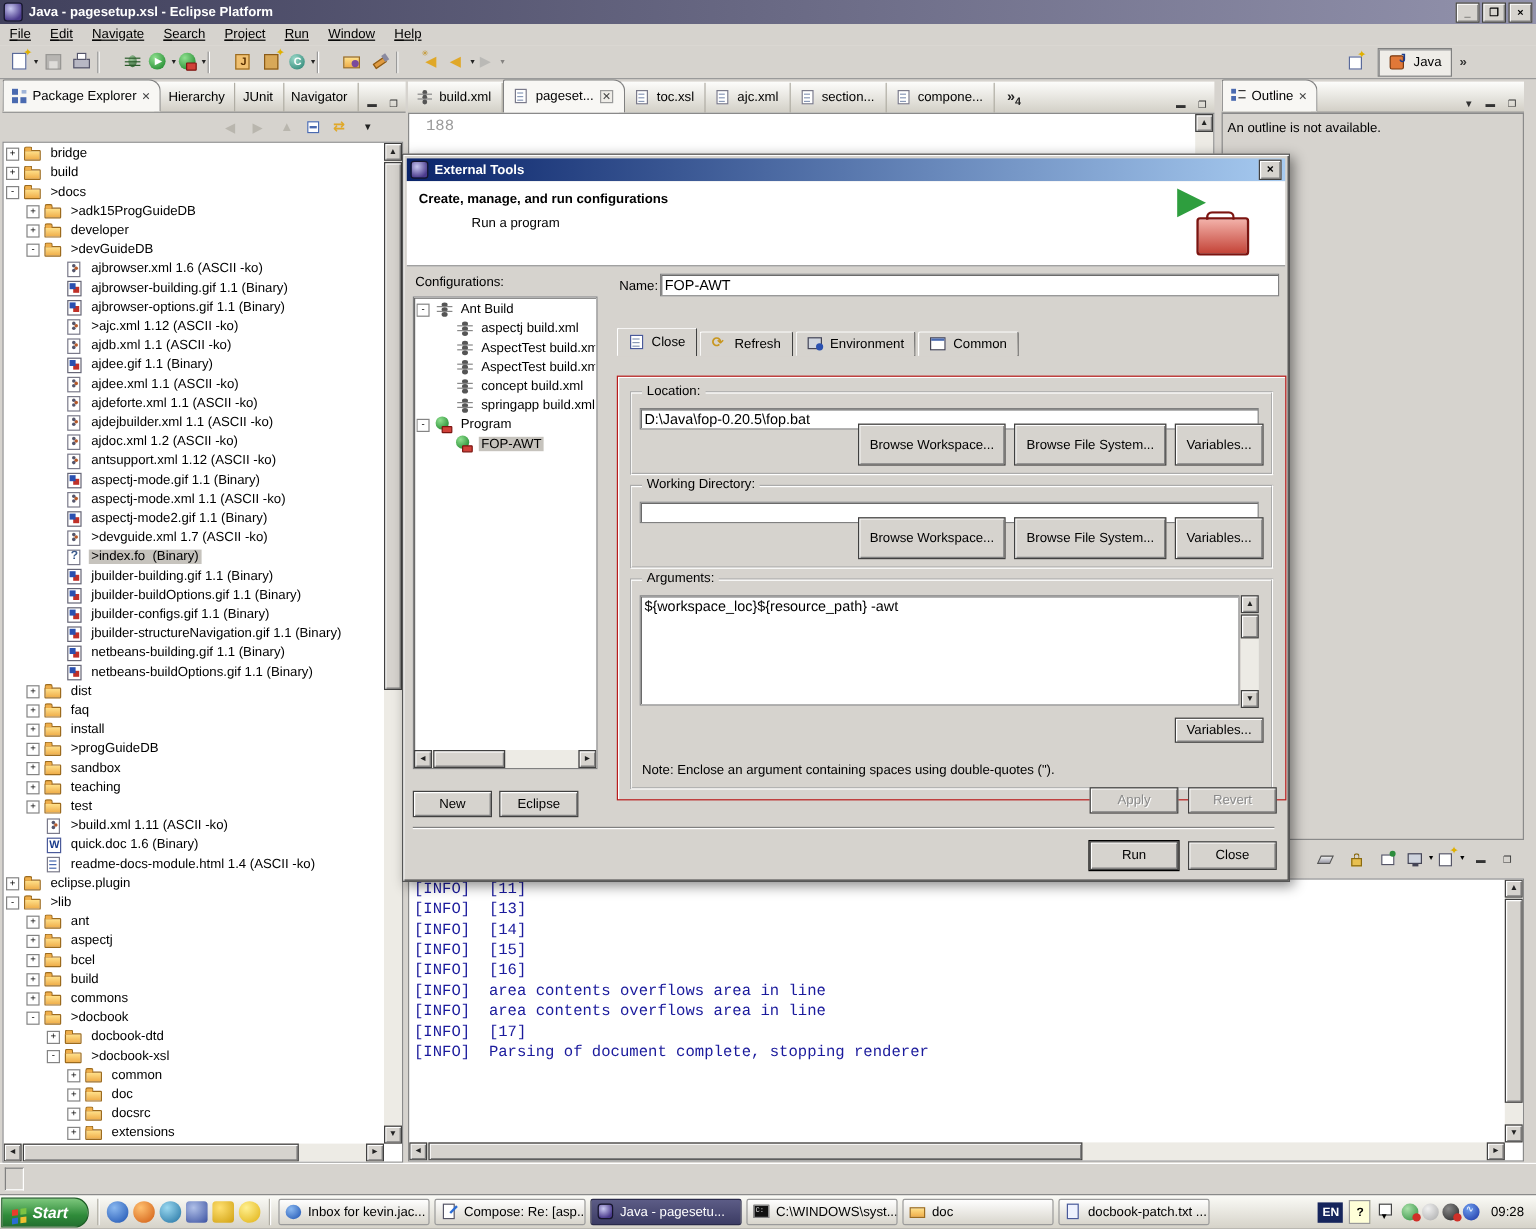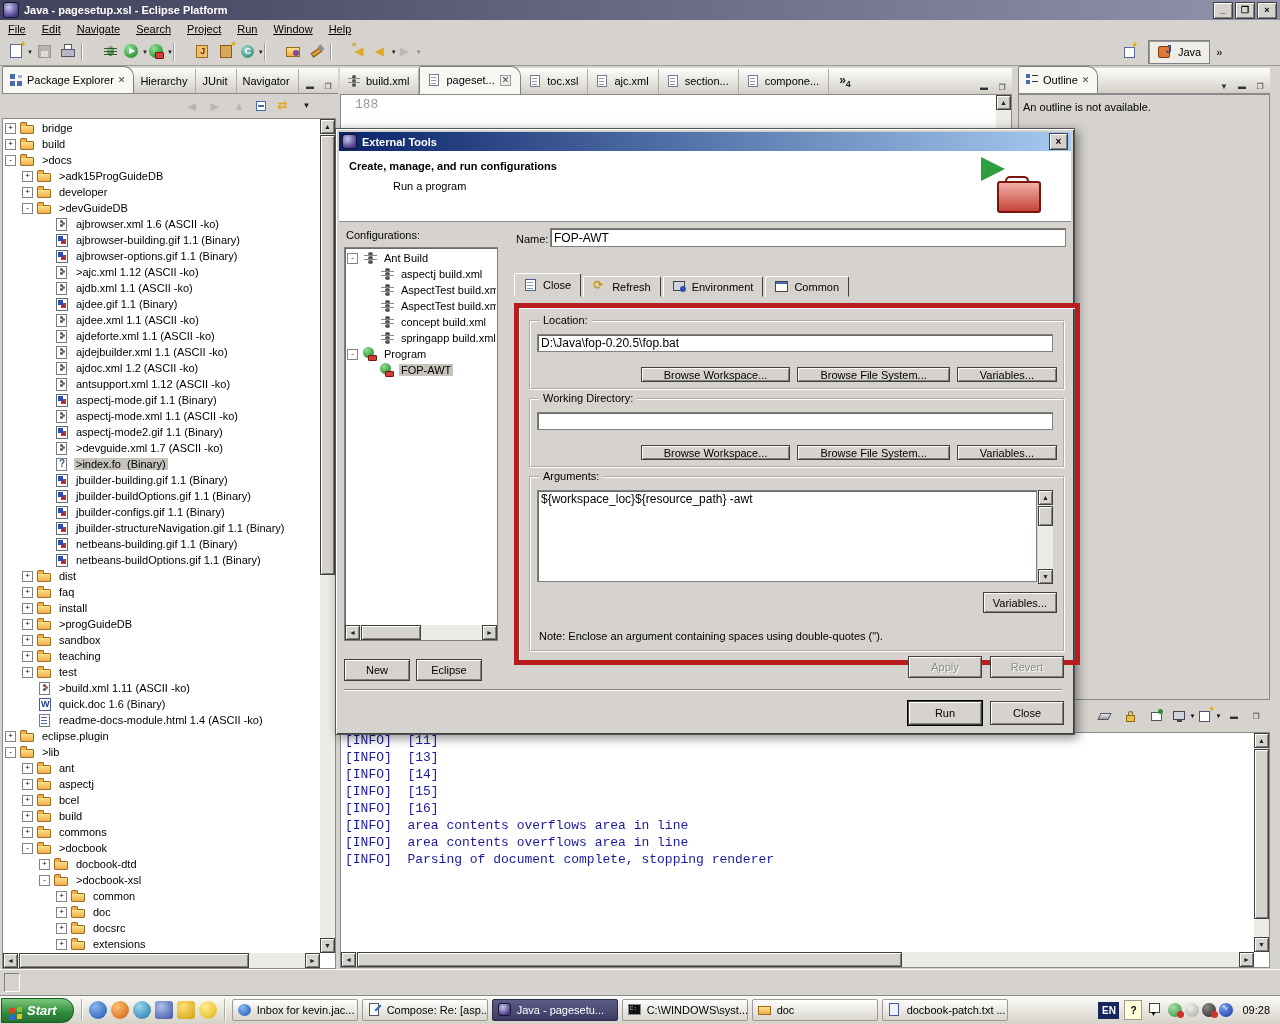--- a/index.html
+++ b/index.html
@@ -203,23 +203,23 @@
   .dtab.active{height:22px;position:relative;z-index:2;border-bottom-color:#d6d3ce;}
   .dticon{position:relative;width:14px;height:13px;flex:none;}
   .dticon::before,.dticon::after{content:"";position:absolute;box-sizing:border-box;}
   [data-icon="main-tab"] .dticon::before{left:1px;top:0;width:11px;height:12px;background:#fff;border:1px solid #4a5a9a;}
   [data-icon="main-tab"] .dticon::after{left:3px;top:3px;width:6px;height:1px;background:#8a9ab8;box-shadow:0 3px 0 #8a9ab8,0 6px 0 #8a9ab8;}
   [data-icon="refresh-tab"] .dticon::before{content:"⟳";left:0;top:-2px;color:#c8961e;font:bold 12px "DejaVu Sans";}
   [data-icon="environment-tab"] .dticon::before{left:0;top:1px;width:12px;height:10px;background:#cfd4de;border:1px solid #445;}
   [data-icon="environment-tab"] .dticon::after{left:7px;top:6px;width:6px;height:6px;border-radius:50%;background:#2a50b0;}
   [data-icon="common-tab"] .dticon::before{left:0;top:1px;width:13px;height:11px;background:#fff;border:1px solid #445;}
   [data-icon="common-tab"] .dticon::after{left:1px;top:2px;width:11px;height:2px;background:#4a6ab0;}
-  .dpanel{position:absolute;left:178px;top:174px;width:556px;height:352px;border:5px solid #b91c1c;box-shadow:inset 1px 1px 0 #fff;}
+  .dpanel{position:absolute;left:178px;top:184px;width:556px;height:352px;border:1px solid #b91c1c;box-shadow:inset 1px 1px 0 #fff;}
   .browse-row{position:absolute;right:6px;bottom:6px;display:flex;gap:7px;}
-  .browse-row .btn{height:15px;padding:0 22px;margin-top:18px;}
+  .browse-row .btn{height:35px;padding:0 9px;margin-top:18px;}
   .note-line{position:absolute;left:8px;bottom:8px;}
   .dsep{position:absolute;left:8px;top:560px;width:718px;height:0;border-top:1px solid #808080;border-bottom:1px solid #fff;}
   
   .taskbar{left:0;top:995px;width:1280px;height:29px;background:linear-gradient(#fbfbf7,#d5d2c8);border-top:1px solid #8a8a8a;
            display:flex;align-items:center;gap:4px;box-sizing:border-box;z-index:20;}
   .start{height:25px;margin-left:1px;padding:0 16px 0 8px;border-radius:0 12px 12px 0;border:1px solid #1c5c24;
          background:linear-gradient(#7cc77c,#2f8b3a 60%,#247030);color:#fff;font:bold 13px "Liberation Sans";font-style:italic;
          display:flex;align-items:center;gap:6px;}
   .start-flag{width:5px;height:5px;background:#e83c2c;box-shadow:7px 0 0 #7cc444,0 7px 0 #2a6cd4,7px 7px 0 #f0c030;transform:skewY(-8deg);margin-right:6px;}
   .tsep{width:1px;height:22px;background:#b0ada4;box-shadow:1px 0 0 #fff;margin:0 3px;}
@@ -822,20 +822,21 @@
     <div class="con-body">
       <div>
 
           <div class="cline">[INFO]  [11]</div>
           <div class="cline">[INFO]  [13]</div>
           <div class="cline">[INFO]  [14]</div>
           <div class="cline">[INFO]  [15]</div>
           <div class="cline">[INFO]  [16]</div>
           <div class="cline">[INFO]  area contents overflows area in line</div>
           <div class="cline">[INFO]  area contents overflows area in line</div>
+          <div class="cline">[INFO]  [17]</div>
           <div class="cline">[INFO]  Parsing of document complete, stopping renderer</div>
         </div>
       <div class="sb" style="right:0;top:0;width:15px;bottom:15px;">
         <span class="sarr" style="top:0;">▲</span>
         <span class="sthumb" style="top:16px;height:170px;width:15px;"></span>
         <span class="sarr" style="bottom:0;">▼</span>
       </div>
       <div class="sb" style="left:0;bottom:0;height:15px;right:15px;">
         <span class="sarr" style="left:0;">◄</span>
         <span class="sthumb" style="left:16px;width:545px;height:15px;"></span>

